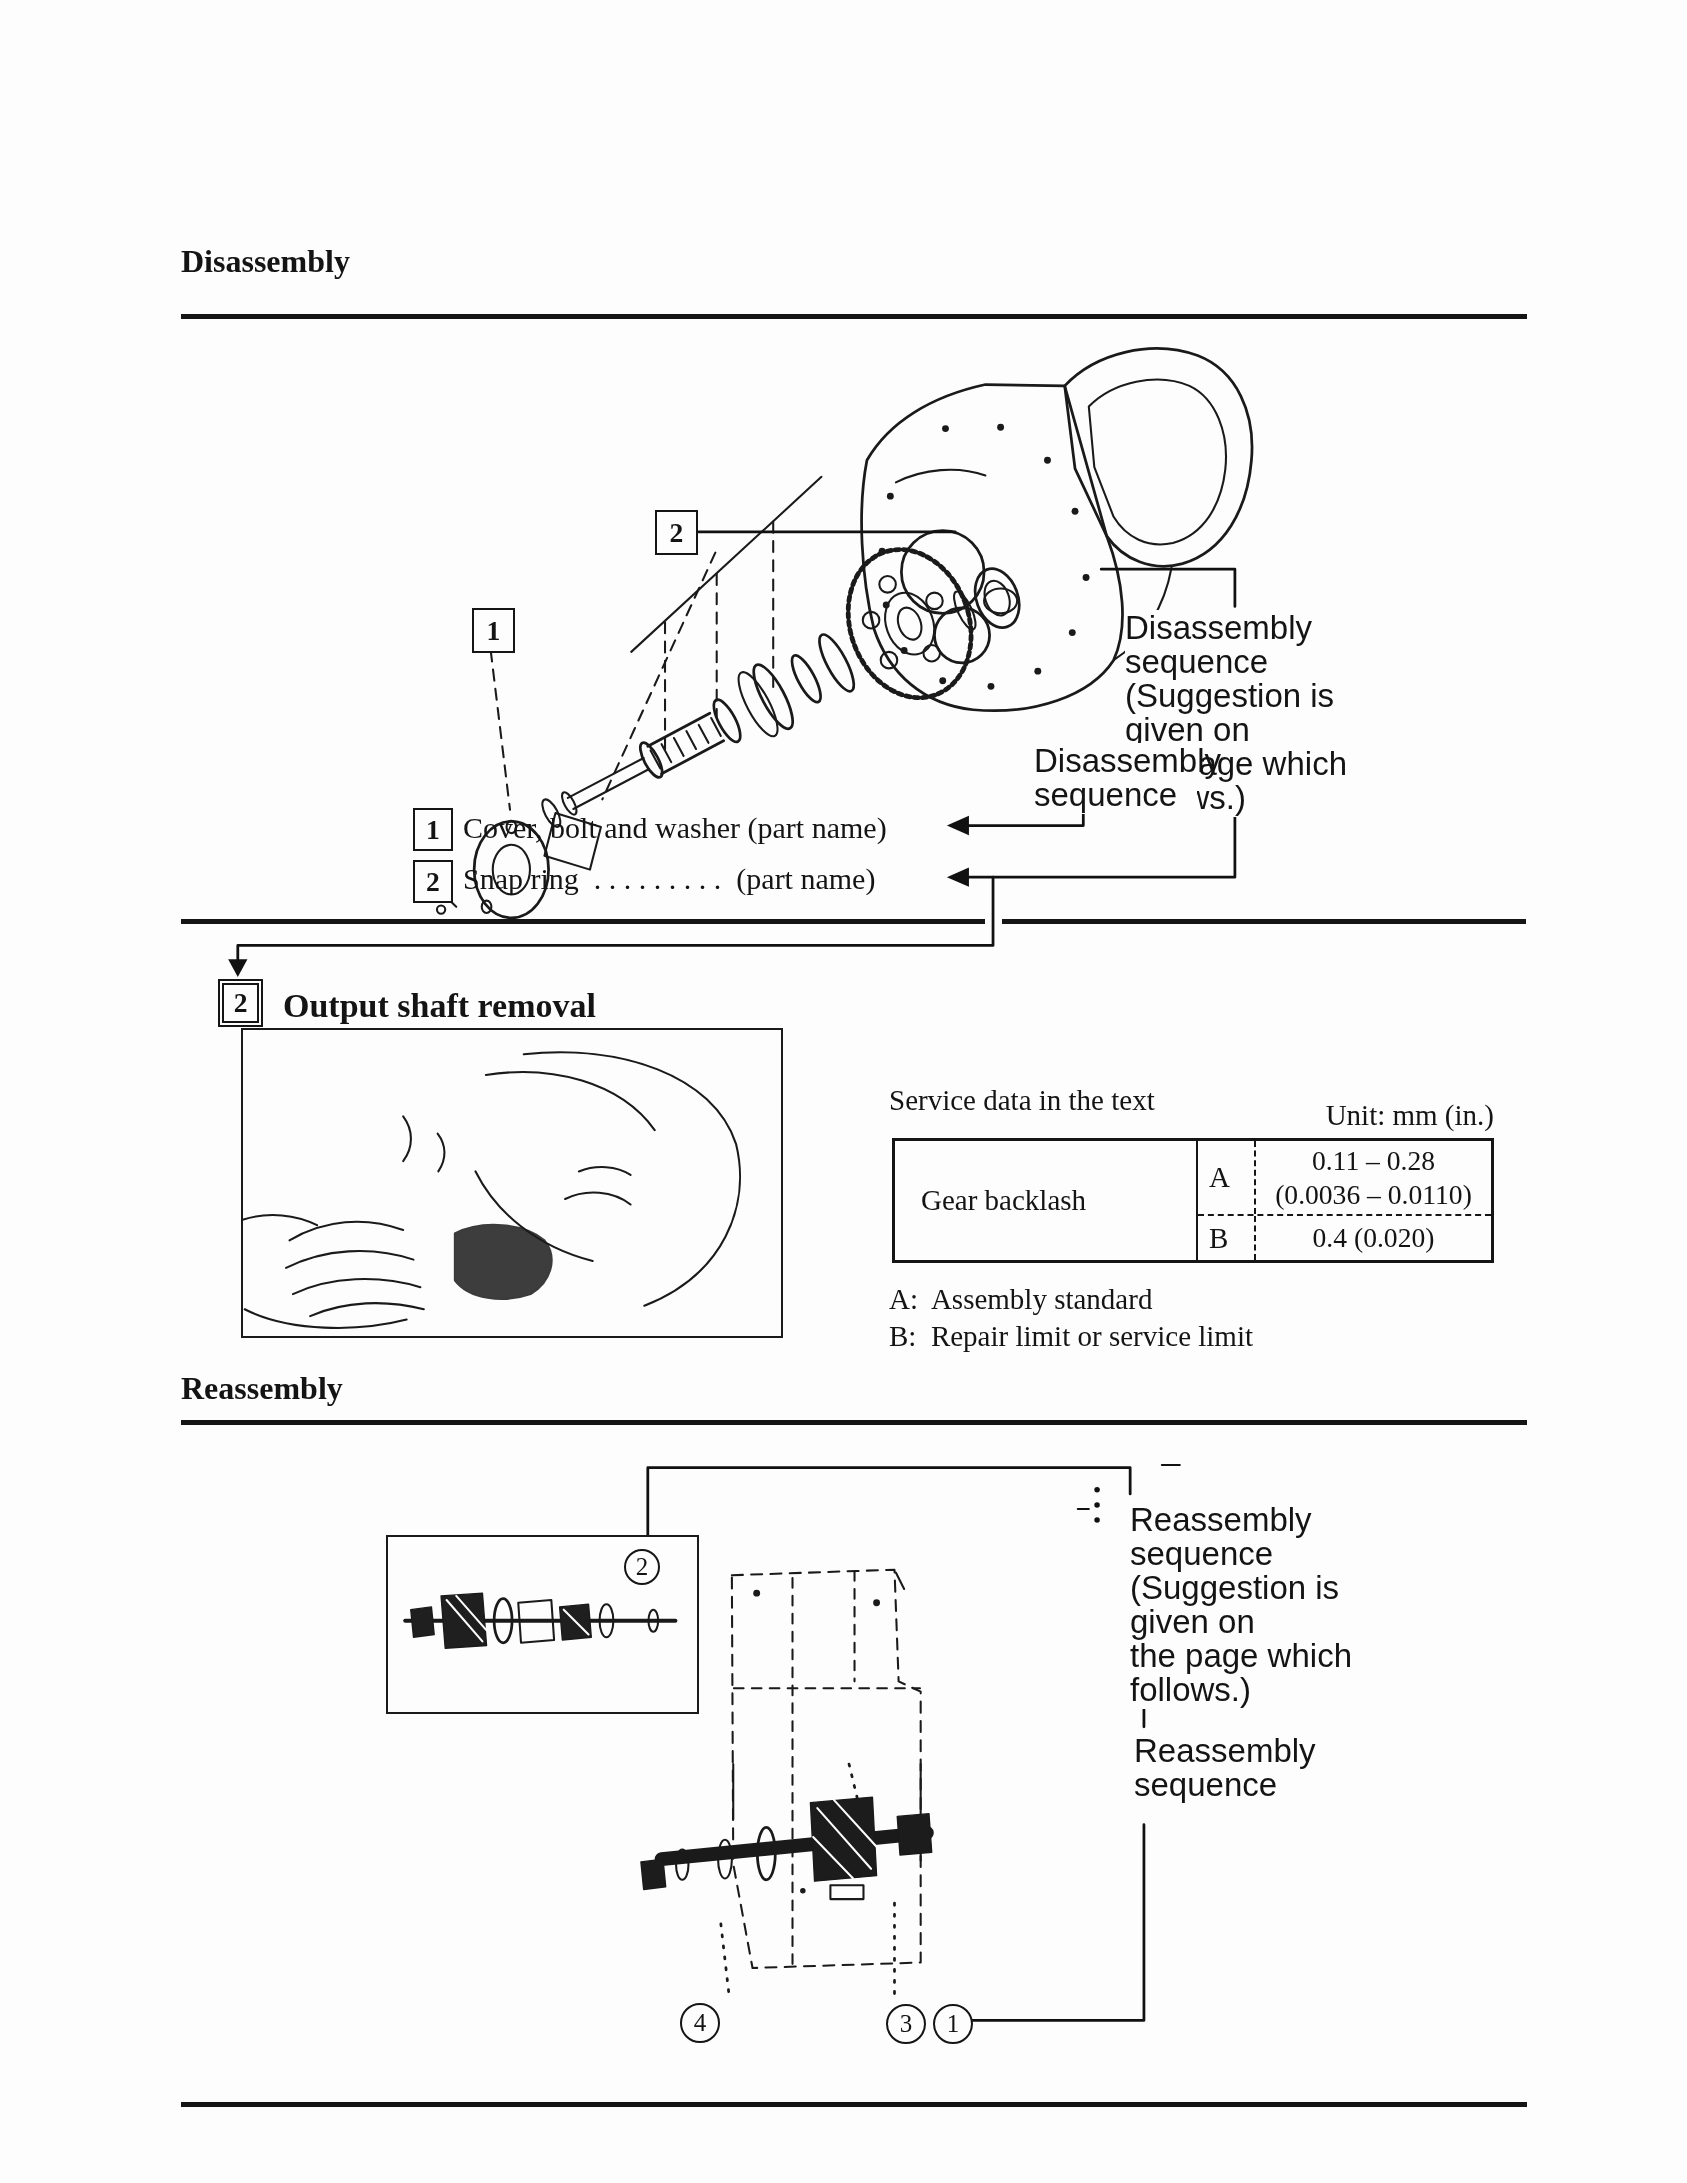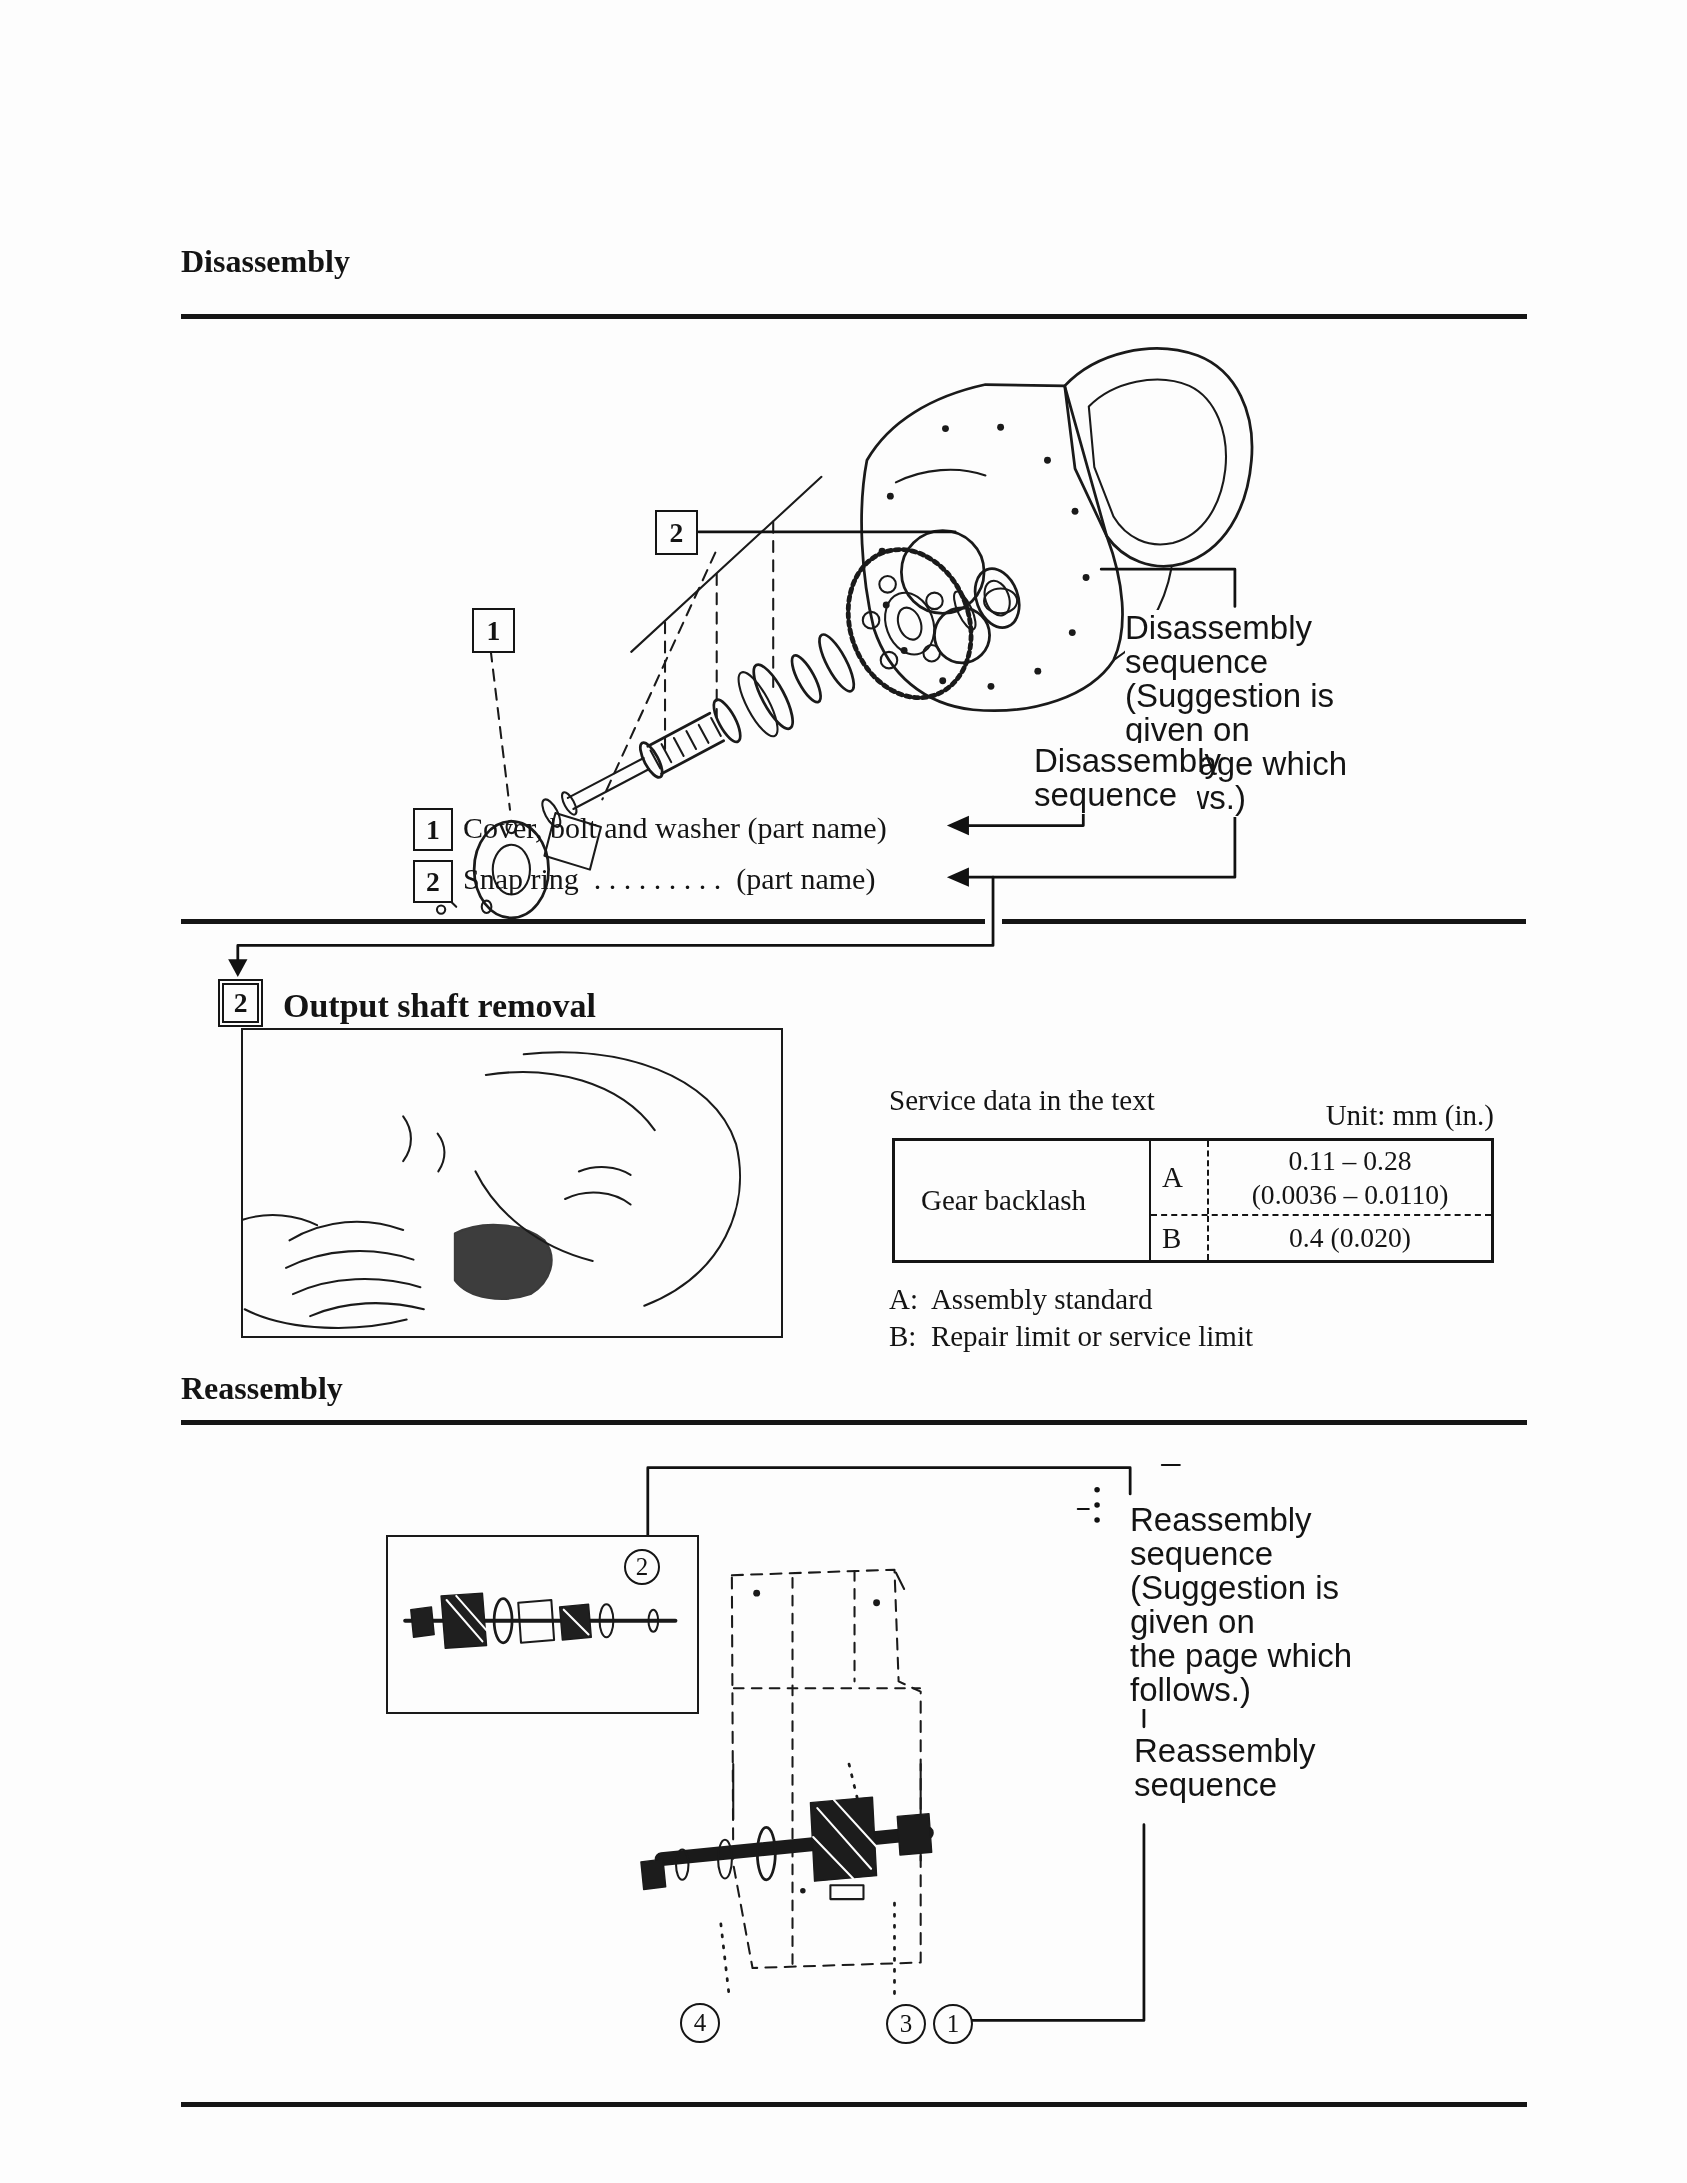--- a/index.html
+++ b/index.html
@@ -19,21 +19,21 @@
   .dblbox{border:2.1px solid #151515;padding:2.1px;background:#fdfdfd;}
   .dblbox .in{border:2.1px solid #151515;width:33px;height:36px;display:flex;align-items:center;
           justify-content:center;font-size:27.6px;font-weight:bold;}
   .frame{border:2.8px solid #1a1a1a;background:transparent;}
   .serif42{font-size:29px;}
   .pre{white-space:pre;}
   .circ{border:2.1px solid #151515;border-radius:50%;display:flex;align-items:center;
         justify-content:center;font-size:25px;background:#fdfdfd;}
   
   .tbl{border:3.4px solid #151515;display:flex;background:#fdfdfd;}
-  .tbl .lcell{width:256px;border-right:2.1px solid #151515;display:flex;align-items:center;
+  .tbl .lcell{width:303px;border-right:2.1px solid #151515;display:flex;align-items:center;
        padding-left:26px;font-size:29px;box-sizing:border-box;}
   .tbl .rwrap{flex:1;display:flex;flex-direction:column;}
   .tbl .trow{display:flex;flex:1;}
   .tbl .trow.a{border-bottom:2.1px dashed #151515;}
   .tbl .kcell{width:58px;border-right:2.1px dashed #151515;display:flex;align-items:center;
        padding-left:11px;font-size:29px;box-sizing:border-box;}
   .tbl .vcell{flex:1;display:flex;align-items:center;justify-content:center;font-size:27.6px;
        text-align:center;white-space:pre-line;line-height:34px;}
   svg{position:absolute;left:0;top:0;}
 </style>

